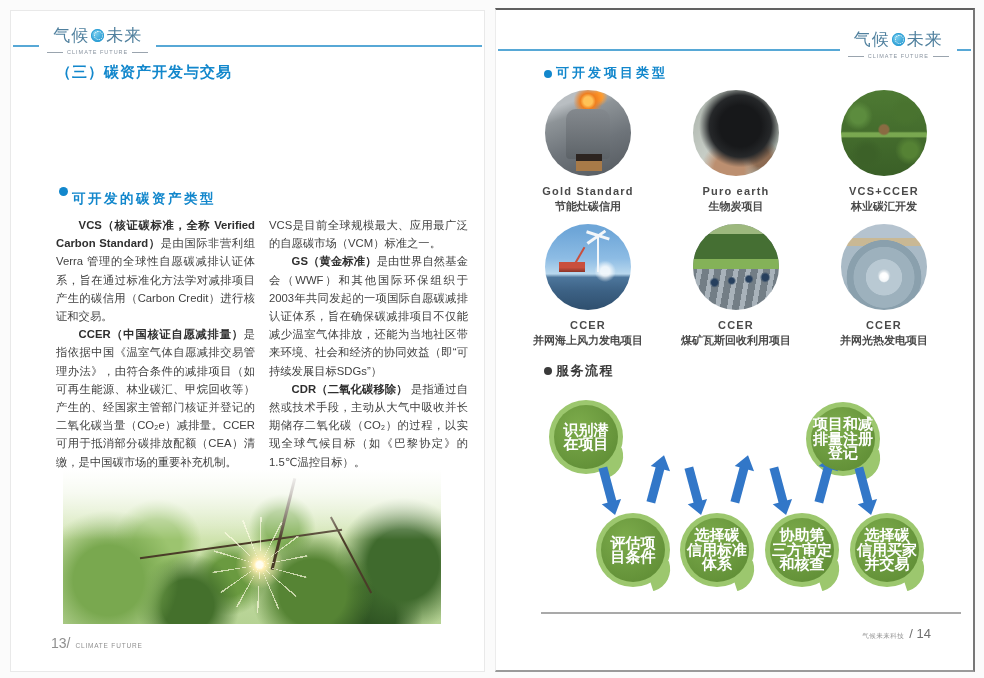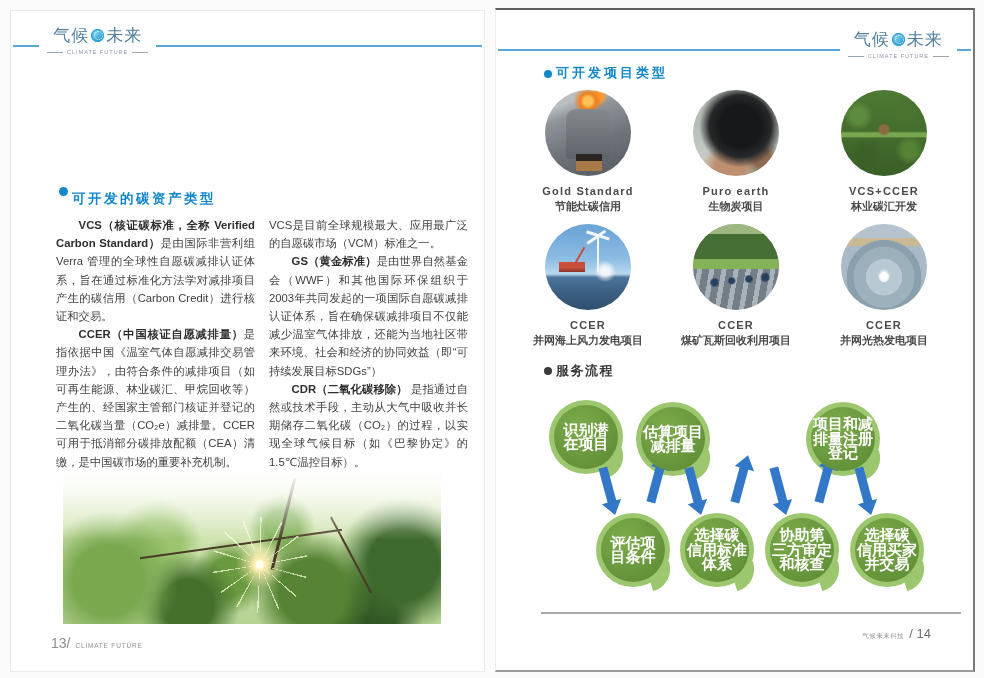--- a/index.html
+++ b/index.html
@@ -175,20 +175,21 @@
   <div class="head-rule" style="top:34px;"></div>
   <div class="brand" style="left:28px; top:13px;">
     <div class="brand-row">
       <span>气候</span>
       <span class="globe"></span>
       <span>未来</span>
     </div>
     <div class="brand-sub">CLIMATE FUTURE</div>
   </div>
 
+  <div class="lp-title">（三）碳资产开发与交易</div>
 
 
   <div class="sec-head lp-sec">
     <span class="dot"></span>
     <span class="txt">可开发的碳资产类型</span>
   </div>
 
   <div class="cols">
     <div class="col">
       <p><span class="lead">VCS（核证碳标准，全称 Verified Carbon Standard）</span><span>是由国际非营利组 Verra 管理的全球性自愿碳减排认证体系，旨在通过标准化方法学对减排项目产生的碳信用（Carbon Credit）进行核证和交易。</span></p>
@@ -281,24 +282,20 @@
   <div class="sec-head rp-sec2">
     <span class="dot"></span>
     <span class="txt">服务流程</span>
   </div>
 
   <div class="flow">
     <div class="bubble t1">
         <div class="in">识别潜
 在项目</div>
       </div>
-    <div class="bubble t2">
-        <div class="in">估算项目
-减排量</div>
-      </div>
     <div class="bubble t4">
         <div class="in">项目和减
 排量注册
 登记</div>
       </div>
     <div class="bubble b1">
         <div class="in">评估项
 目条件</div>
       </div>
     <div class="bubble b2">

